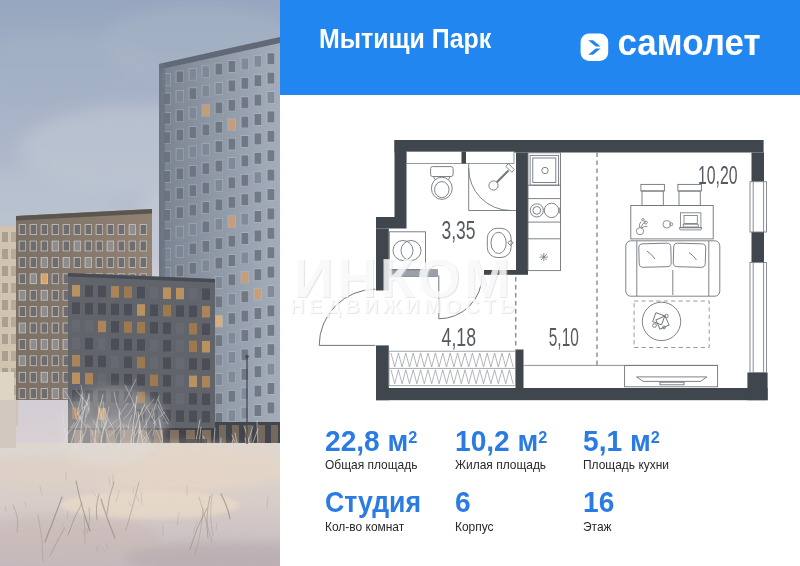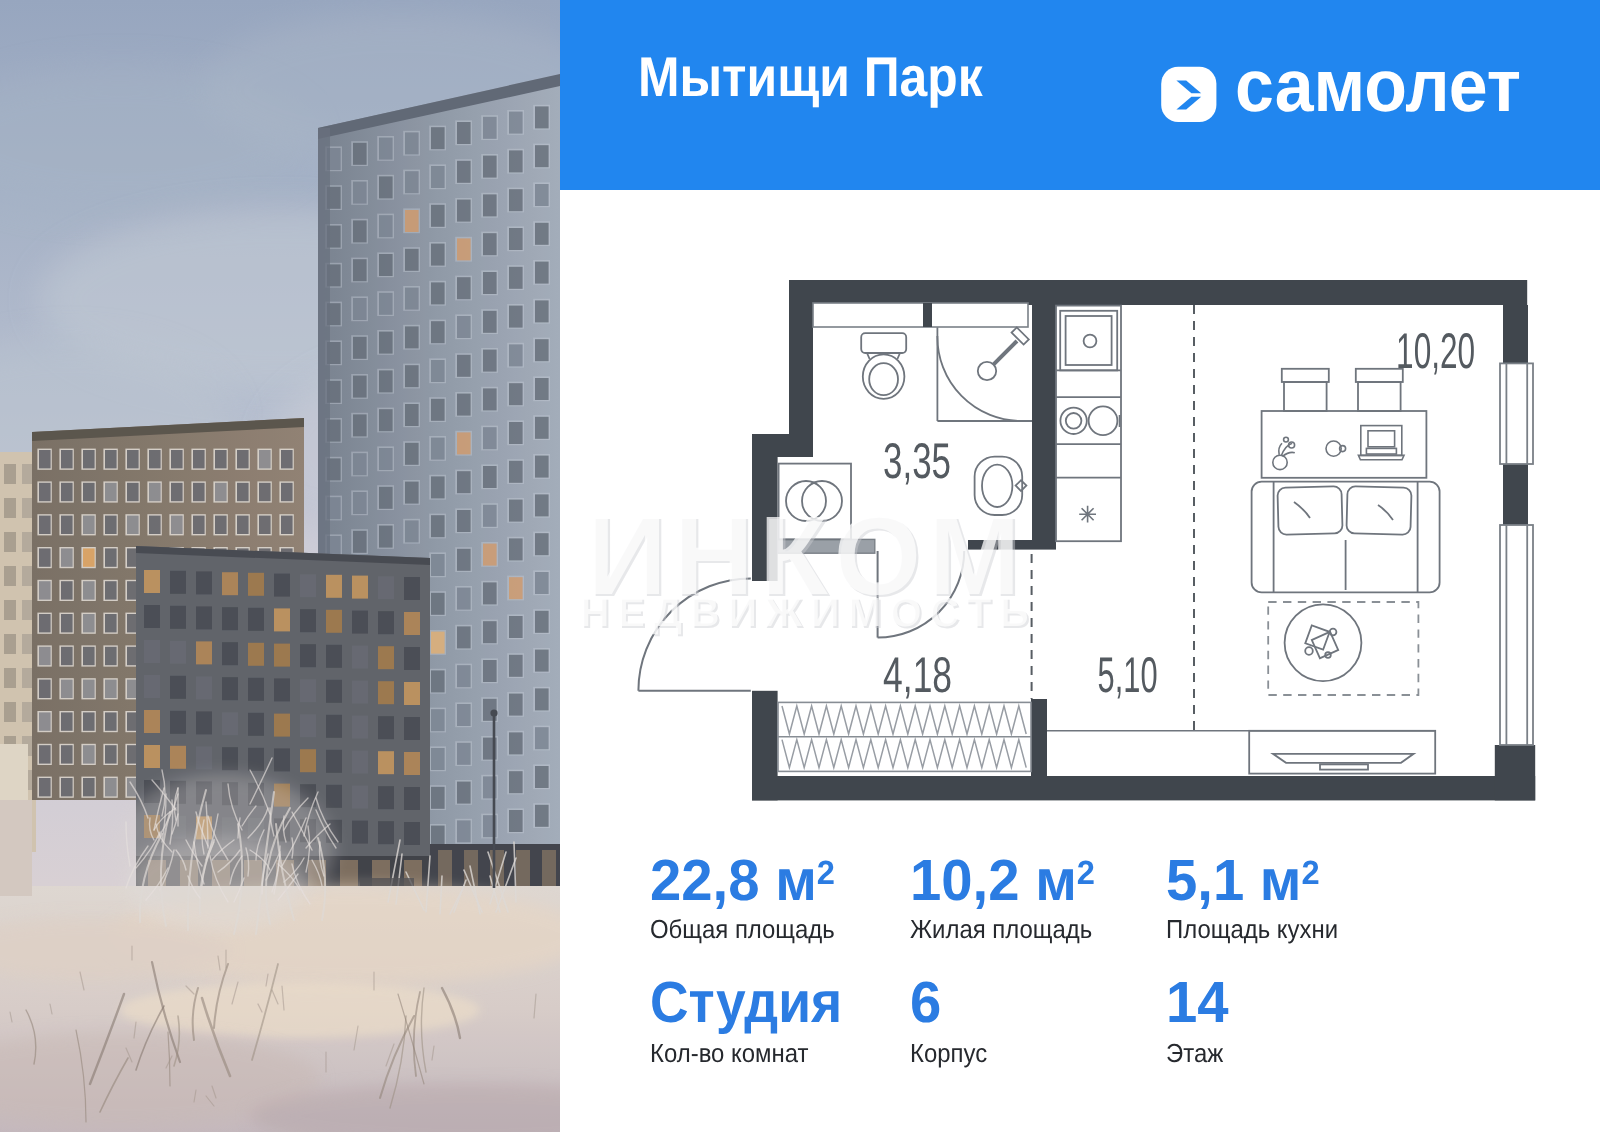--- a/index.html
+++ b/index.html
@@ -1189,14 +1189,14 @@
 
 <div class="abs num" style="left:583px;top:425px;">5,1 м<sup>2</sup></div>
 <div class="abs lbl" style="left:583px;top:457px;">Площадь кухни</div>
 
 <div class="abs num nar" style="left:325px;top:486px;">Студия</div>
 <div class="abs lbl" style="left:325px;top:519px;">Кол-во комнат</div>
 
 <div class="abs num" style="left:455px;top:486px;">6</div>
 <div class="abs lbl" style="left:455px;top:519px;">Корпус</div>
 
-<div class="abs num" style="left:583px;top:486px;">14</div>
+<div class="abs num" style="left:583px;top:486px;">16</div>
 <div class="abs lbl" style="left:583px;top:519px;">Этаж</div>
 
 </body></html>

